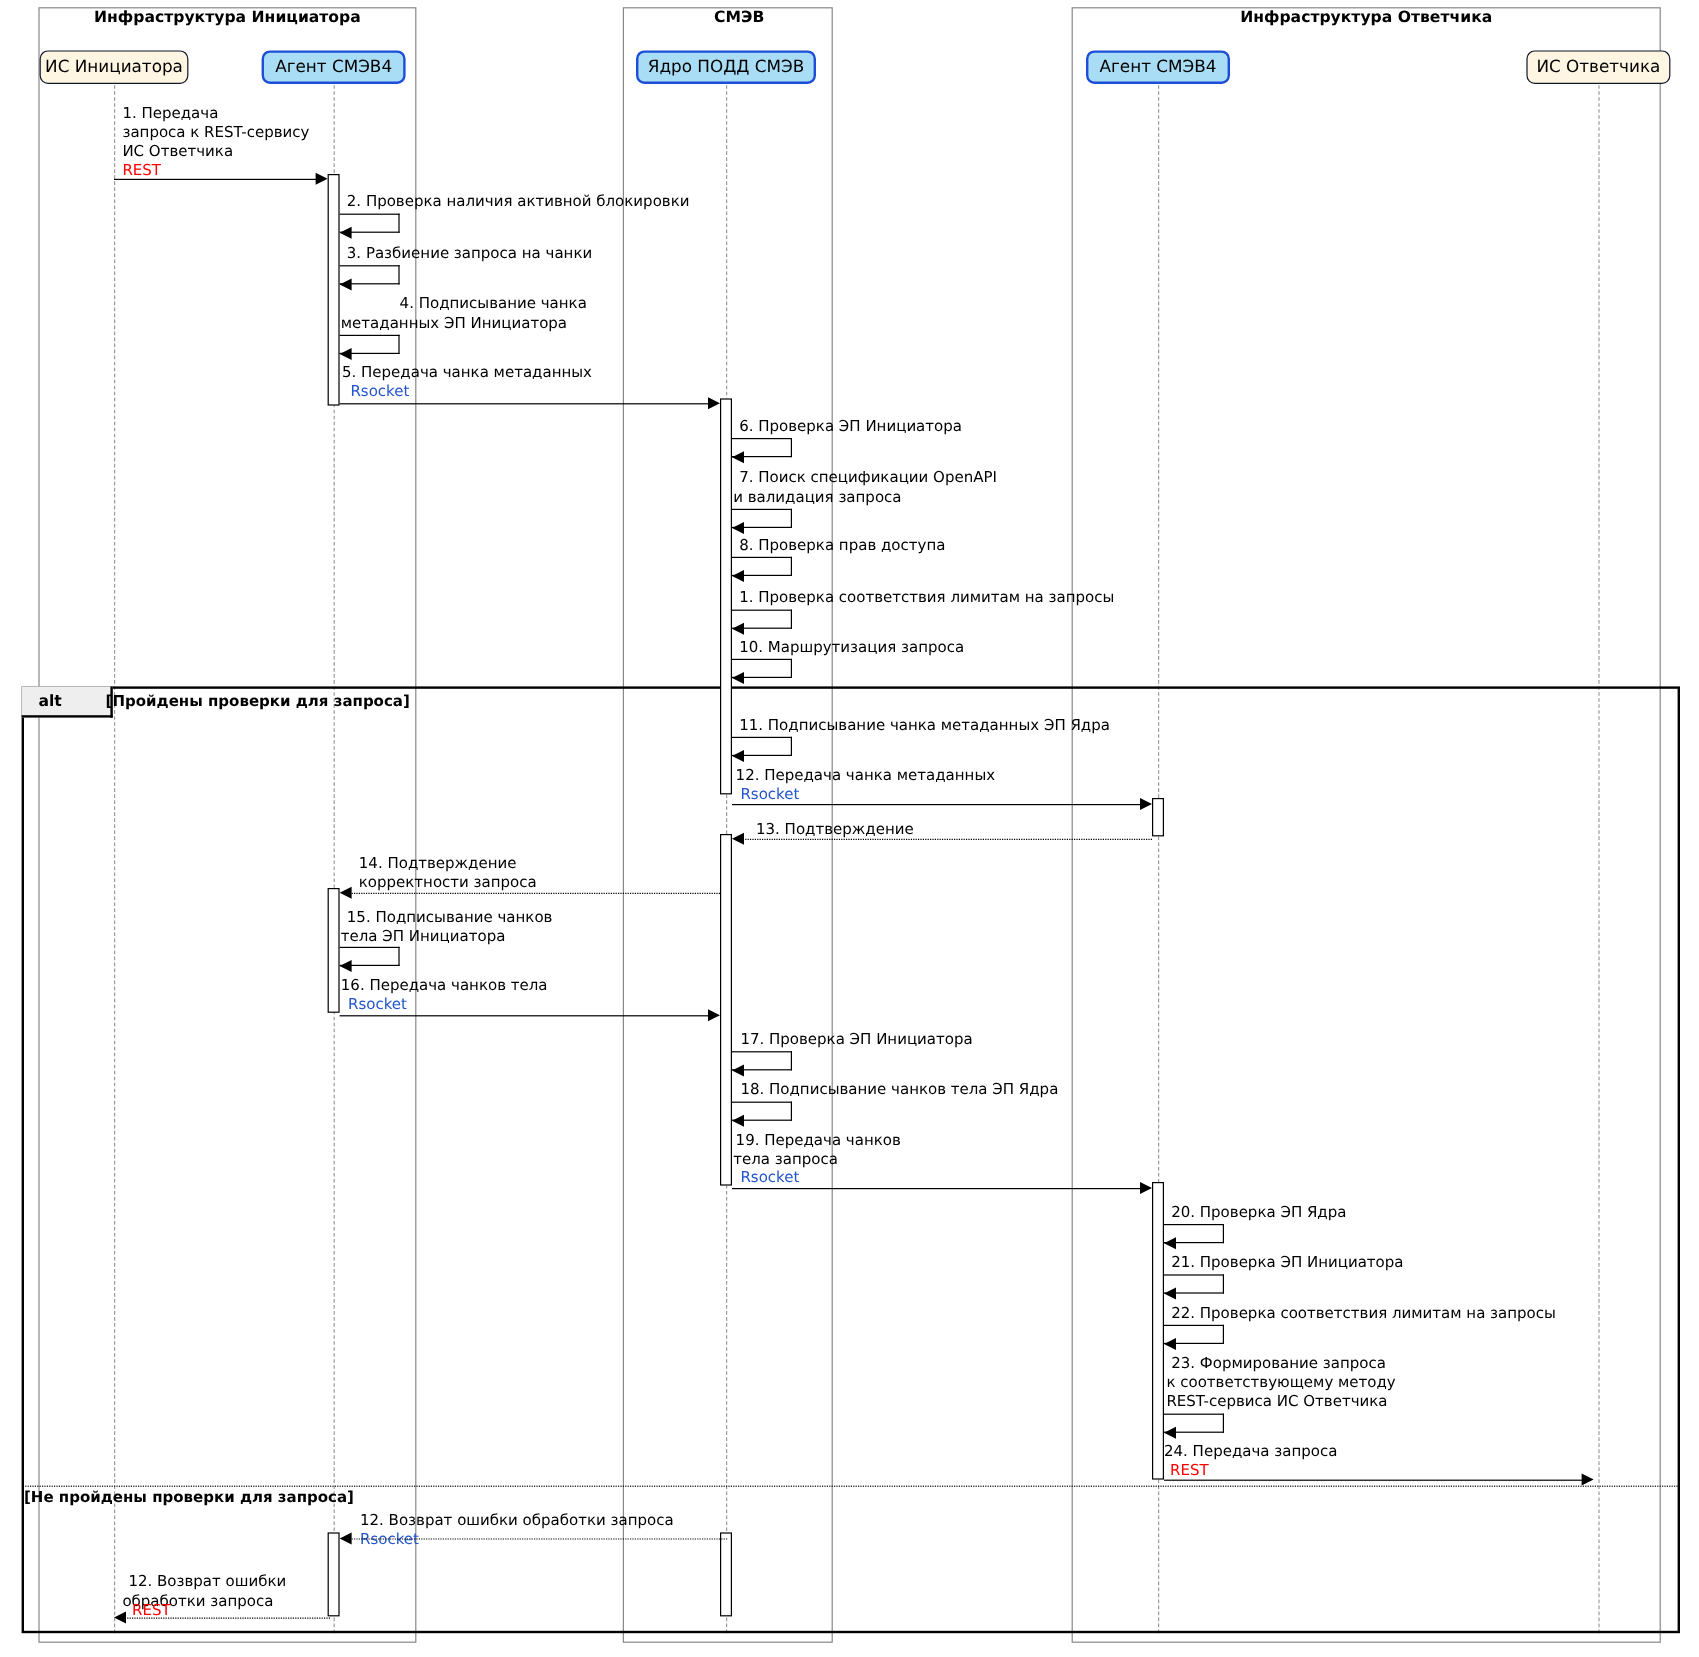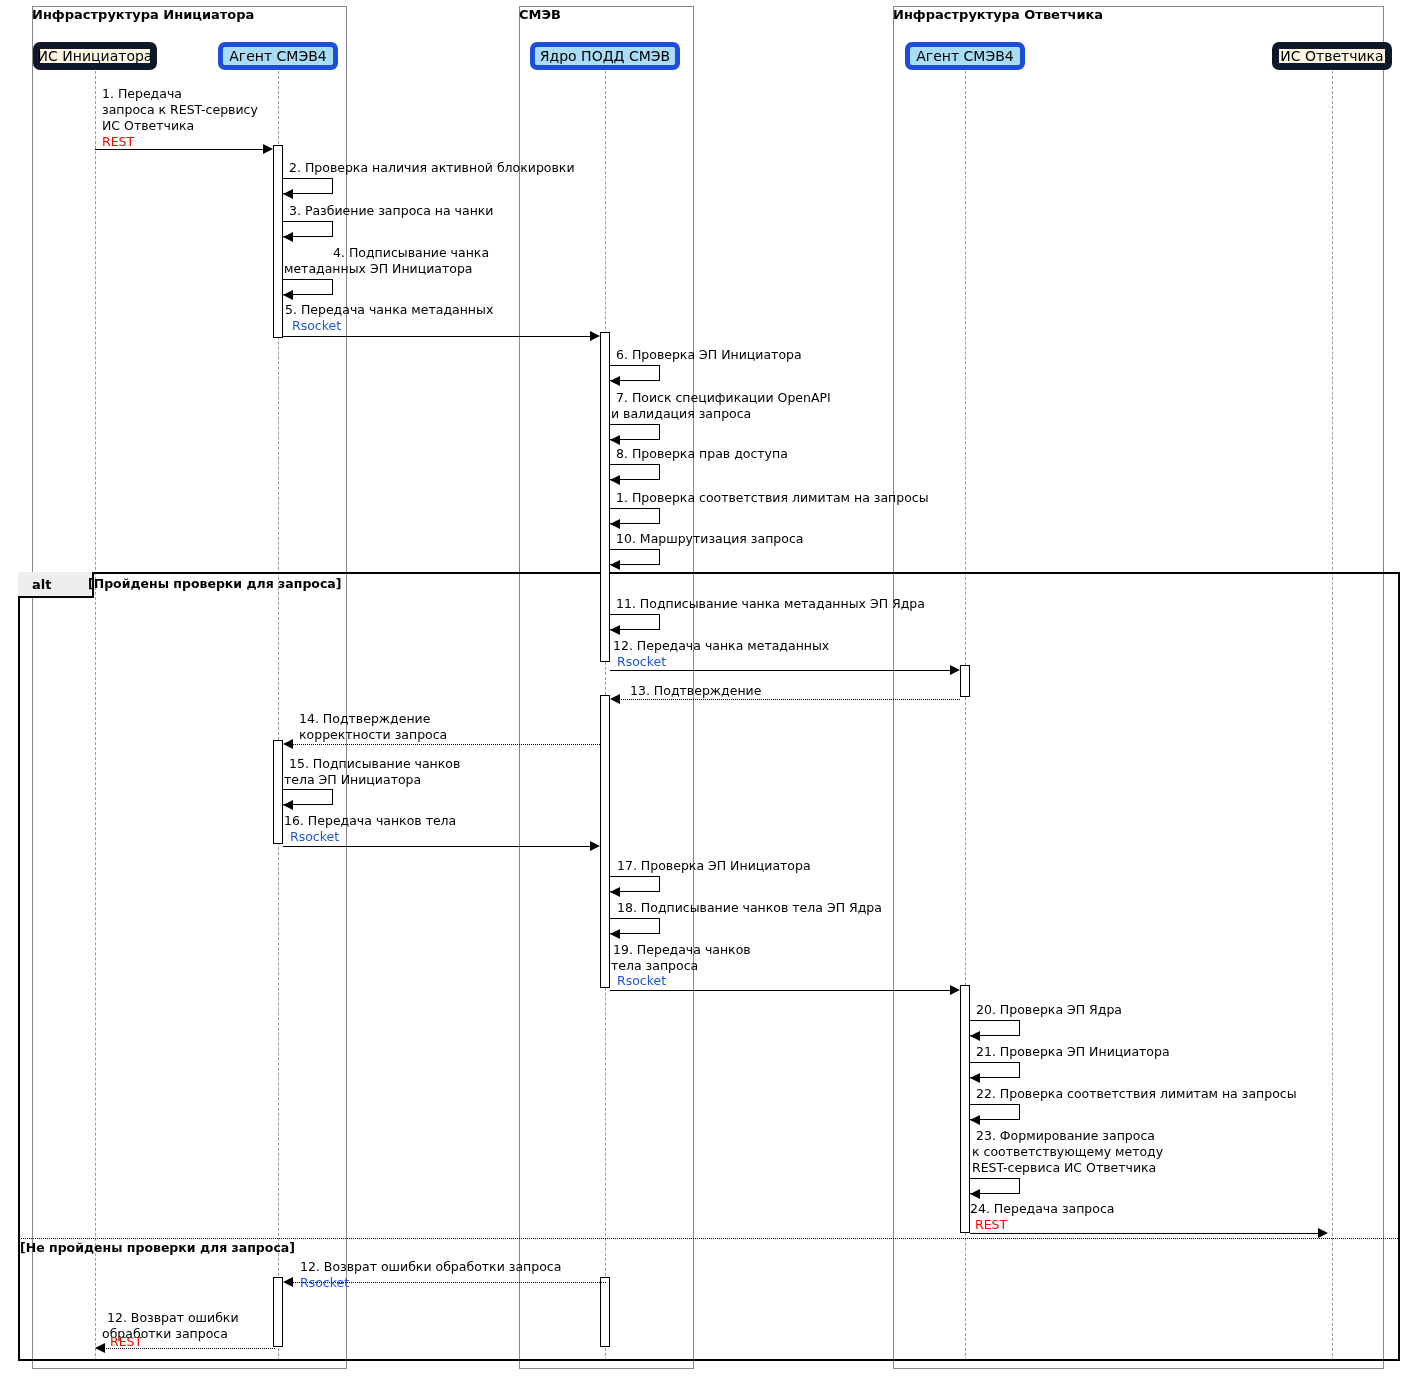--- a/index.html
+++ b/index.html
@@ -1,27 +1,27 @@
 <!DOCTYPE html>
 <html><head>
 <meta charset="utf-8">
 <style>
   html,body{margin:0;padding:0;background:#fff;}
   body{font-family:"DejaVu Sans","Liberation Sans",sans-serif;}
   #canvas{position:relative;width:1416px;height:1381px;background:#fff;overflow:hidden;}
 
   .grpbox{position:absolute;border:1px solid #888;background:transparent;box-sizing:border-box;}
-  .grptitle{position:absolute;font-size:13px;font-weight:bold;color:#000;white-space:nowrap;}
+  .grptitle{position:absolute;font-size:13px;font-weight:bold;color:#000;text-align:center;white-space:nowrap;}
 
   .lifeline{position:absolute;width:0;border-left:1px dashed #9a9a9a;}
 
   .part{position:absolute;box-sizing:border-box;border-radius:7px;font-size:14px;
         display:flex;align-items:center;justify-content:center;white-space:nowrap;padding:0 10px;height:28px;}
-  .part.blue{background:#A9DCF5;border:5px solid #1d4ed8;color:#000;}
-  .part.beige{background:#FEF6E2;border:7px solid #0f172a;color:#000;}
+  .part.blue{background:#A9DCF5;border:2px solid #1d4ed8;color:#000;}
+  .part.beige{background:#FEF6E2;border:1px solid #0f172a;color:#000;}
 
   .act{position:absolute;width:10px;background:#fff;border:1px solid #000;box-sizing:border-box;}
 
   .arrow{position:absolute;height:0;border-top:1px solid #000;}
   .arrow.dotted{border-top:1px dotted #000;}
   .ahead{position:absolute;width:0;height:0;}
   .ahead.r{border-top:5px solid transparent;border-bottom:5px solid transparent;border-left:10px solid #000;}
   .ahead.l{border-top:5px solid transparent;border-bottom:5px solid transparent;border-right:10px solid #000;}
 
   .selfloop{position:absolute;box-sizing:border-box;border:1px solid #000;border-left:none;height:16px;width:50px;}

